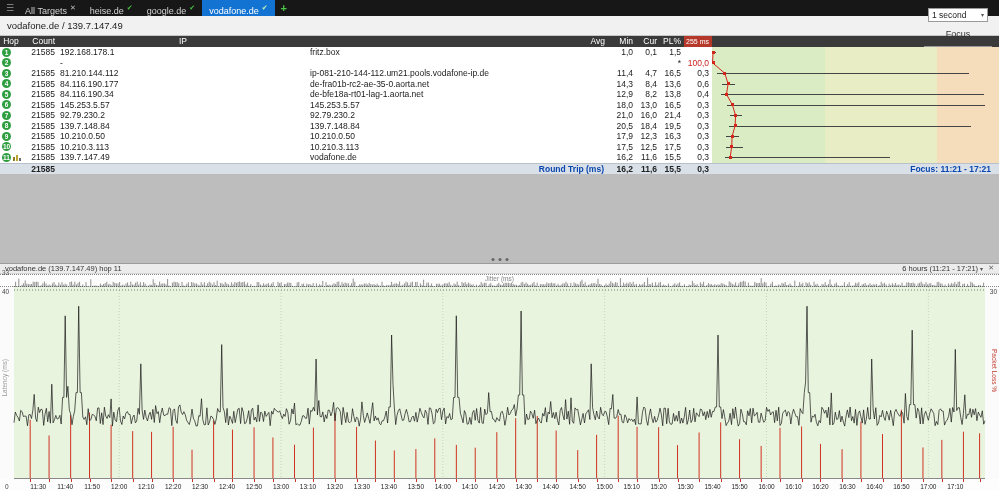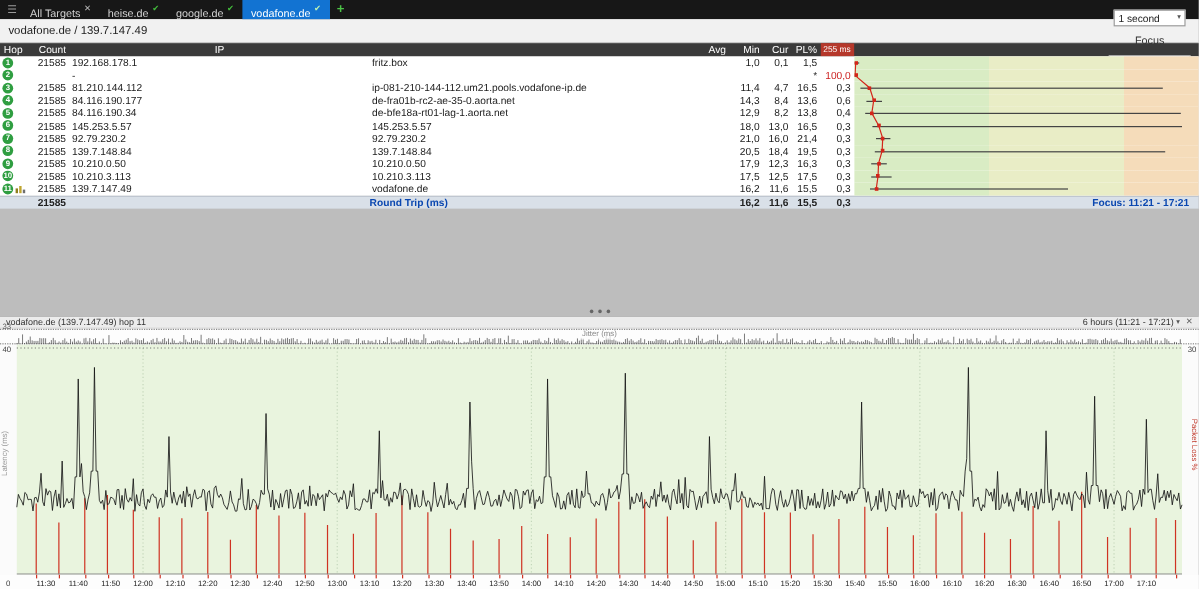--- a/index.html
+++ b/index.html
@@ -51,21 +51,21 @@
   .chart-ic{width:8px;height:8px;display:inline-block;background-image:linear-gradient(#8f7f1f,#8f7f1f),linear-gradient(#bfa52f,#bfa52f),linear-gradient(#6f6f6f,#6f6f6f);background-size:2px 4px,2px 6px,2px 3px;background-position:0 100%,3px 100%,6px 100%;background-repeat:no-repeat;}
   .num{text-align:right;padding-right:3px;}
   .txt{padding-left:2px;}
   .alert{color:#cc2222;}
   .lat{position:relative;background:linear-gradient(to right,#d9ecc4 0%,#d9ecc4 39.2%,#e9edc6 39.2%,#e9edc6 78.4%,#f5dcba 78.4%,#f5dcba 100%);}
   .range-line{position:absolute;top:5px;height:1px;background:#444;}
   .marker{position:absolute;top:3.5px;width:3px;height:3px;background:#d3261a;}
   .lat-overlay{position:absolute;left:712px;top:0;pointer-events:none;}
 
   .tsum{height:11px;line-height:11px;background:#d9e0e8;border-top:1px solid #b8c0ca;font-size:8.5px;font-weight:bold;color:#222;}
-  .sum-label{color:#0a47b0;padding-right:4px;white-space:nowrap;}
+  .sum-label{color:#0a47b0;text-align:right;padding-right:4px;white-space:nowrap;}
   .sum-lat{text-align:right;}
   .sum-focus{color:#0a47b0;padding-right:8px;}
 
   
   .gap{height:89.5px;background:#bdbdbd;position:relative;}
   .dots{position:absolute;bottom:2px;left:50%;transform:translateX(-50%);display:flex;gap:4px;}
   .dot{width:3px;height:3px;border-radius:50%;background:#666;}
 
   
   .gpanel{height:228px;background:#fbfbfb;position:relative;border-top:1px solid #9a9a9a;}

